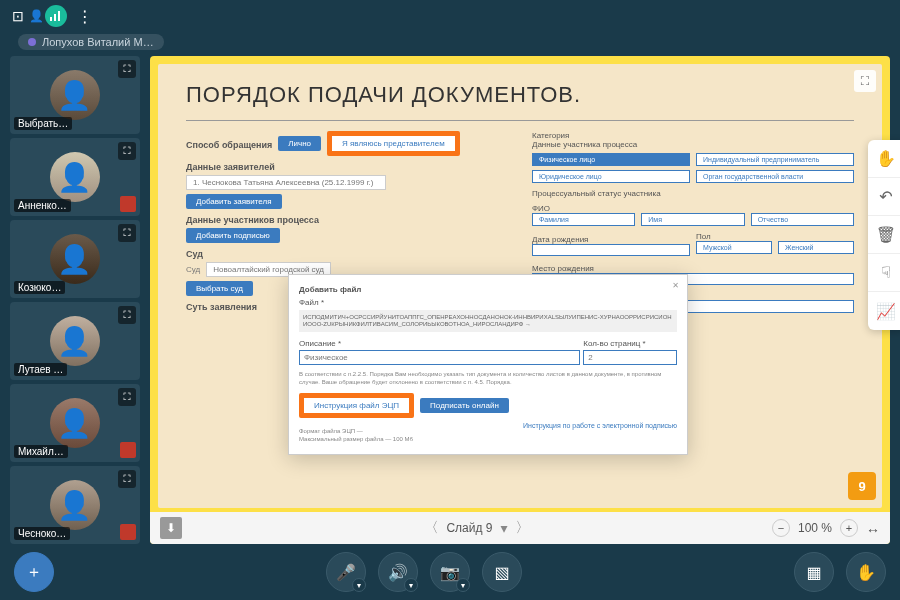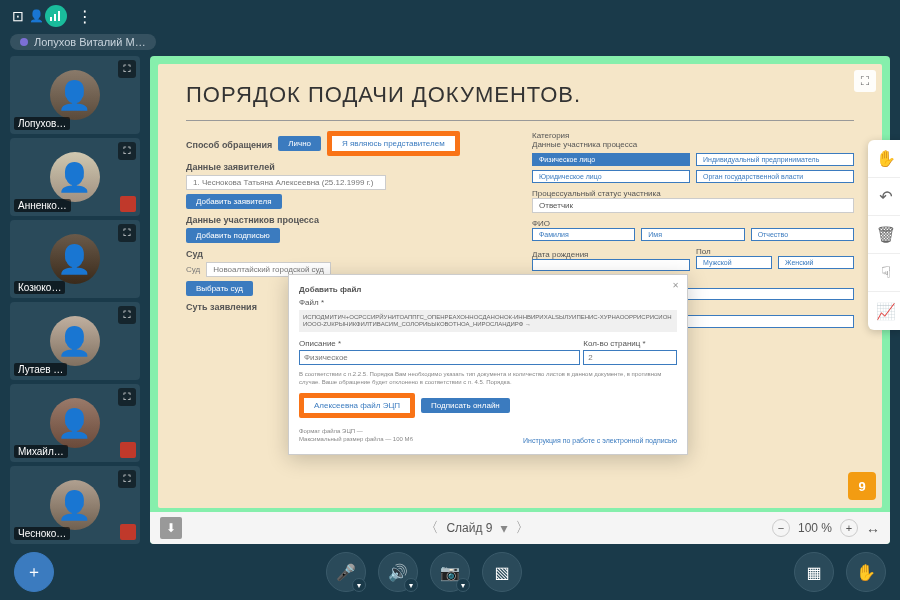--- a/index.html
+++ b/index.html
@@ -7,21 +7,21 @@
   .app { width: 900px; height: 600px; background: #1a3a4a; position: relative; }
 
   
   .header { height: 32px; display: flex; align-items: center; padding: 0 12px; color: #fff; font-size: 12px; }
   .header .left { display: flex; align-items: center; gap: 6px; }
   .header .title { flex: 1; text-align: center; overflow: hidden; text-overflow: ellipsis; white-space: nowrap; padding: 0 10px; }
   .header .right { display: flex; align-items: center; gap: 10px; }
   .signal-icon { width: 22px; height: 22px; border-radius: 50%; background: #1abc9c; display: flex; align-items: center; justify-content: center; }
 
   
-  .pill-row { padding: 0 10px 4px; }
+  .pill-row { padding: 0 18px 4px; }
   .presenter-pill { display: inline-flex; align-items: center; gap: 6px; background: rgba(255,255,255,0.12); border-radius: 12px; padding: 2px 10px; color: #c9d4dd; font-size: 11px; max-width: 160px; }
   .presenter-pill .dot { width: 8px; height: 8px; border-radius: 50%; background: #7c6fd6; }
   .presenter-pill span.txt { overflow: hidden; text-overflow: ellipsis; white-space: nowrap; }
 
   
   .main { position: absolute; top: 56px; bottom: 56px; left: 10px; right: 10px; display: flex; gap: 10px; }
   .participants { width: 130px; display: flex; flex-direction: column; gap: 4px; overflow: hidden; }
   .tile { position: relative; width: 100%; height: 78px; background: #2a4a5a; border-radius: 4px; overflow: hidden; }
   .tile .face { position: absolute; inset: 0; display: flex; align-items: center; justify-content: center; }
   .tile .name { position: absolute; left: 4px; bottom: 4px; background: rgba(0,0,0,0.6); color: #fff; font-size: 10px; padding: 1px 4px; border-radius: 2px; max-width: 70px; overflow: hidden; text-overflow: ellipsis; white-space: nowrap; }
@@ -31,39 +31,39 @@
   
   .faceglyph { width: 50px; height: 50px; border-radius: 50%; display: flex; align-items: center; justify-content: center; font-size: 28px; }
   .bg1 { background: linear-gradient(#8a7a6a, #5a4a3a); }
   .bg2 { background: linear-gradient(#d0c8b0, #a09080); }
   .bg3 { background: linear-gradient(#6a5a4a, #3a2a1a); }
   .bg4 { background: linear-gradient(#c0b0a0, #807060); }
   .bg5 { background: linear-gradient(#9a7a6a, #6a4a3a); }
   .bg6 { background: linear-gradient(#b0a090, #706050); }
 
   
-  .slide-wrap { flex: 1; background: #86efac; border-radius: 4px; position: relative; overflow: hidden; }
+  .slide-wrap { flex: 1; background: #fde047; border-radius: 4px; position: relative; overflow: hidden; }
   .slide { position: absolute; inset: 8px 8px 36px 8px; background: #f5e6c8; border-radius: 2px; padding: 18px 28px; overflow: hidden; }
   .slide h1 { font-size: 22px; font-weight: 400; letter-spacing: 1px; color: #333; margin-bottom: 12px; }
   .slide .under { height: 1px; background: #999; margin-bottom: 10px; }
   .slide-body { display: flex; gap: 24px; font-size: 8px; position: relative; }
   .col { flex: 1; }
   .lbl { color: #555; margin: 6px 0 3px; font-weight: bold; font-size: 9px;}
   .row { display: flex; gap: 6px; align-items: center; margin-bottom: 4px; }
   .sbtn { background: #3b7bbf; color: #fff; padding: 3px 10px; border-radius: 2px; font-size: 8px; display: inline-block; }
   .sbtn.outline { background: #fff; border: 5px solid #f97316; color: #3b7bbf; }
   .sinput { background: #fff; border: 1px solid #ccc; padding: 2px 6px; font-size: 8px; color: #777; min-width: 120px; display: inline-block; }
   .bluebox { border: 1px solid #3b7bbf; background: #fff; color: #3b7bbf; padding: 2px 6px; font-size: 7px; }
   .bluebox.fill { background: #3b7bbf; color: #fff; }
   .dropdown { background: #fff; border: 1px solid #ccc; padding: 2px 6px; font-size: 8px; color: #555; width: 100%; }
   .modal { position: absolute; left: 130px; top: 210px; width: 400px; background: #fff; border: 1px solid #ccc; box-shadow: 0 4px 20px rgba(0,0,0,0.2); padding: 10px; font-size: 8px; }
   .modal .hashrow { background: #f0f0f0; padding: 4px; font-size: 6px; color: #666; word-break: break-all; line-height: 1.2; margin: 3px 0; }
   .modal .mlabel { color: #555; margin: 4px 0 2px; }
   .modal .mfield { border: 1px solid #3b7bbf; padding: 2px 4px; color: #777; }
-  .modal .mrow { display:flex; gap:3px;align-items:flex-end; }
+  .modal .mrow { display:flex; gap:3px; }
   .modal .note { color:#888; font-size:6px; margin-top:6px; line-height:1.3;}
   .modal .link { color:#3b7bbf; font-size:7px; }
   .modal .close { position:absolute; top:6px; right:8px; color:#999; }
 
   .fs-btn { position: absolute; top: 14px; right: 14px; width: 22px; height: 22px; background: rgba(255,255,255,0.9); border-radius: 3px; display:flex; align-items:center; justify-content:center; color:#666; font-size:12px;}
 
   
   .rtool { position: absolute; top: 140px; right: -4px; width: 36px; background: #fff; border-radius: 6px 0 0 6px; box-shadow: 0 2px 8px rgba(0,0,0,0.2); display: flex; flex-direction: column; }
   .rtool .rt { width: 36px; height: 38px; display: flex; align-items: center; justify-content: center; color: #666; font-size: 16px; border-bottom: 1px solid #eee; cursor:pointer;}
   .rtool .rt:last-child { border-bottom: none; }
@@ -118,21 +118,21 @@
     </div>
   </div>
 
   <div class="main">
 
     <div class="participants" id="participants">
         <div class="tile">
           <div class="face">
             <div class="faceglyph bg1">👤</div>
           </div>
-          <div class="name">Лопухов…</div>
+          <div class="name">Выбрать…</div>
           <div class="expand">⛶</div>
         </div>
         <div class="tile">
           <div class="face">
             <div class="faceglyph bg2">👤</div>
           </div>
           <div class="name">Анненко…</div>
           <div class="expand">⛶</div>
           <div class="badge"></div>
         </div>
@@ -199,21 +199,20 @@
             <div style="color:#555; margin-bottom:4px;">Данные участника процесса</div>
             <div class="row">
               <span class="bluebox fill" style="flex:1;">Физическое лицо</span>
               <span class="bluebox" style="flex:1;">Индивидуальный предприниматель</span>
             </div>
             <div class="row">
               <span class="bluebox" style="flex:1;">Юридическое лицо</span>
               <span class="bluebox" style="flex:1;">Орган государственной власти</span>
             </div>
             <div style="color:#555; margin-top:6px;">Процессуальный статус участника</div>
-            <div class="dropdown">Ответчик</div>
             <div style="color:#555; margin-top:6px;">ФИО</div>
             <div class="row">
               <span class="bluebox" style="flex:1;">Фамилия</span>
               <span class="bluebox" style="flex:1;">Имя</span>
               <span class="bluebox" style="flex:1;">Отчество</span>
             </div>
             <div class="row" style="margin-top:6px;">
               <div style="flex:1;">
                 <div style="color:#555;">Дата рождения</div>
                 <div class="bluebox" style="height:12px;"></div>
@@ -243,21 +242,21 @@
               <div class="mlabel">Описание *</div>
               <div class="mfield">Физическое</div>
             </div>
             <div style="flex:1;">
               <div class="mlabel">Кол-во страниц *</div>
               <div class="mfield">2</div>
             </div>
           </div>
           <div class="note">В соответствии с п.2.2.5. Порядка Вам необходимо указать тип документа и количество листов в данном документе, в противном случае. Ваше обращение будет отклонено в соответствии с п. 4.5. Порядка.</div>
           <div class="row" style="margin-top:6px;">
-            <span class="sbtn outline">Алексеевна файл ЭЦП</span>
+            <span class="sbtn outline">Инструкция файл ЭЦП</span>
             <span class="sbtn">Подписать онлайн</span>
           </div>
           <div class="mrow" style="margin-top:4px; justify-content:space-between;">
             <div class="note" style="white-space:pre-line;">Формат файла ЭЦП —
 Максимальный размер файла — 100 Мб</div>
             <div class="link">Инструкция по работе с электронной подписью</div>
           </div>
         </div>
       </div>
 

